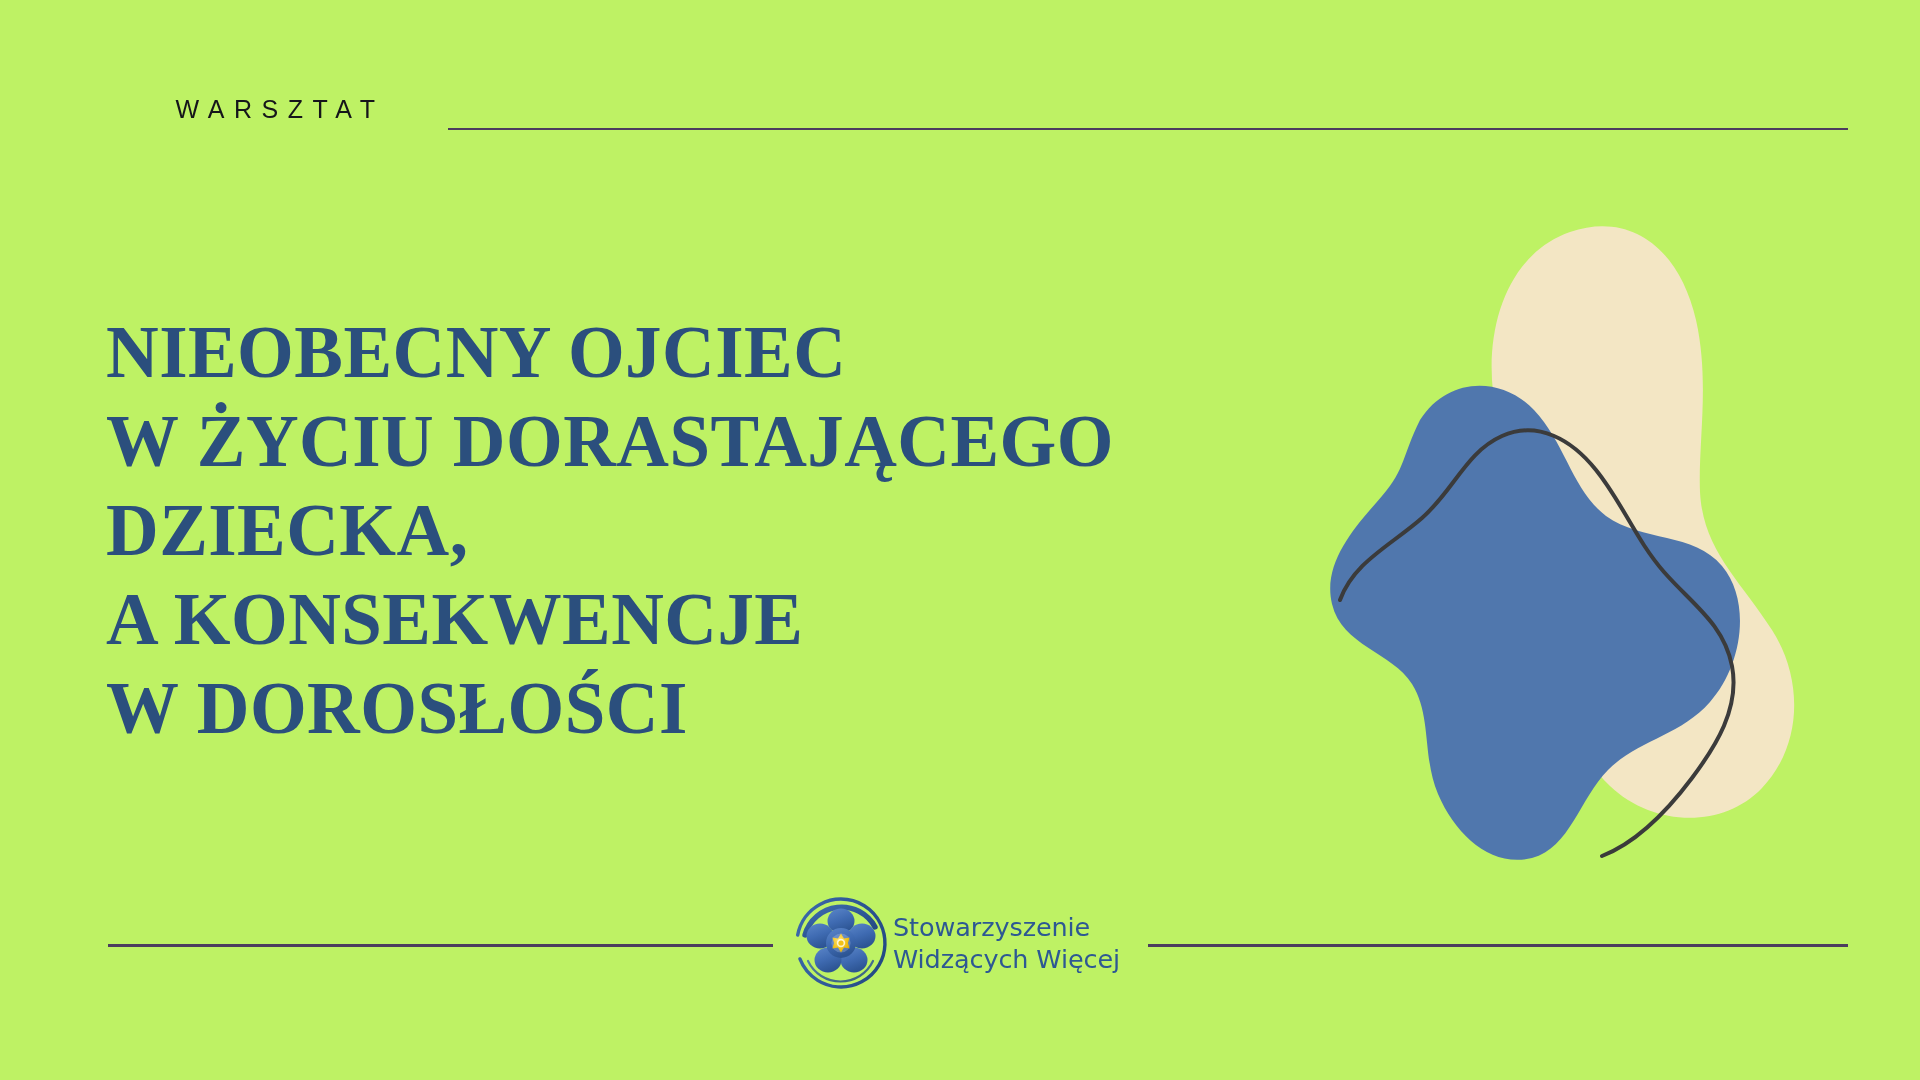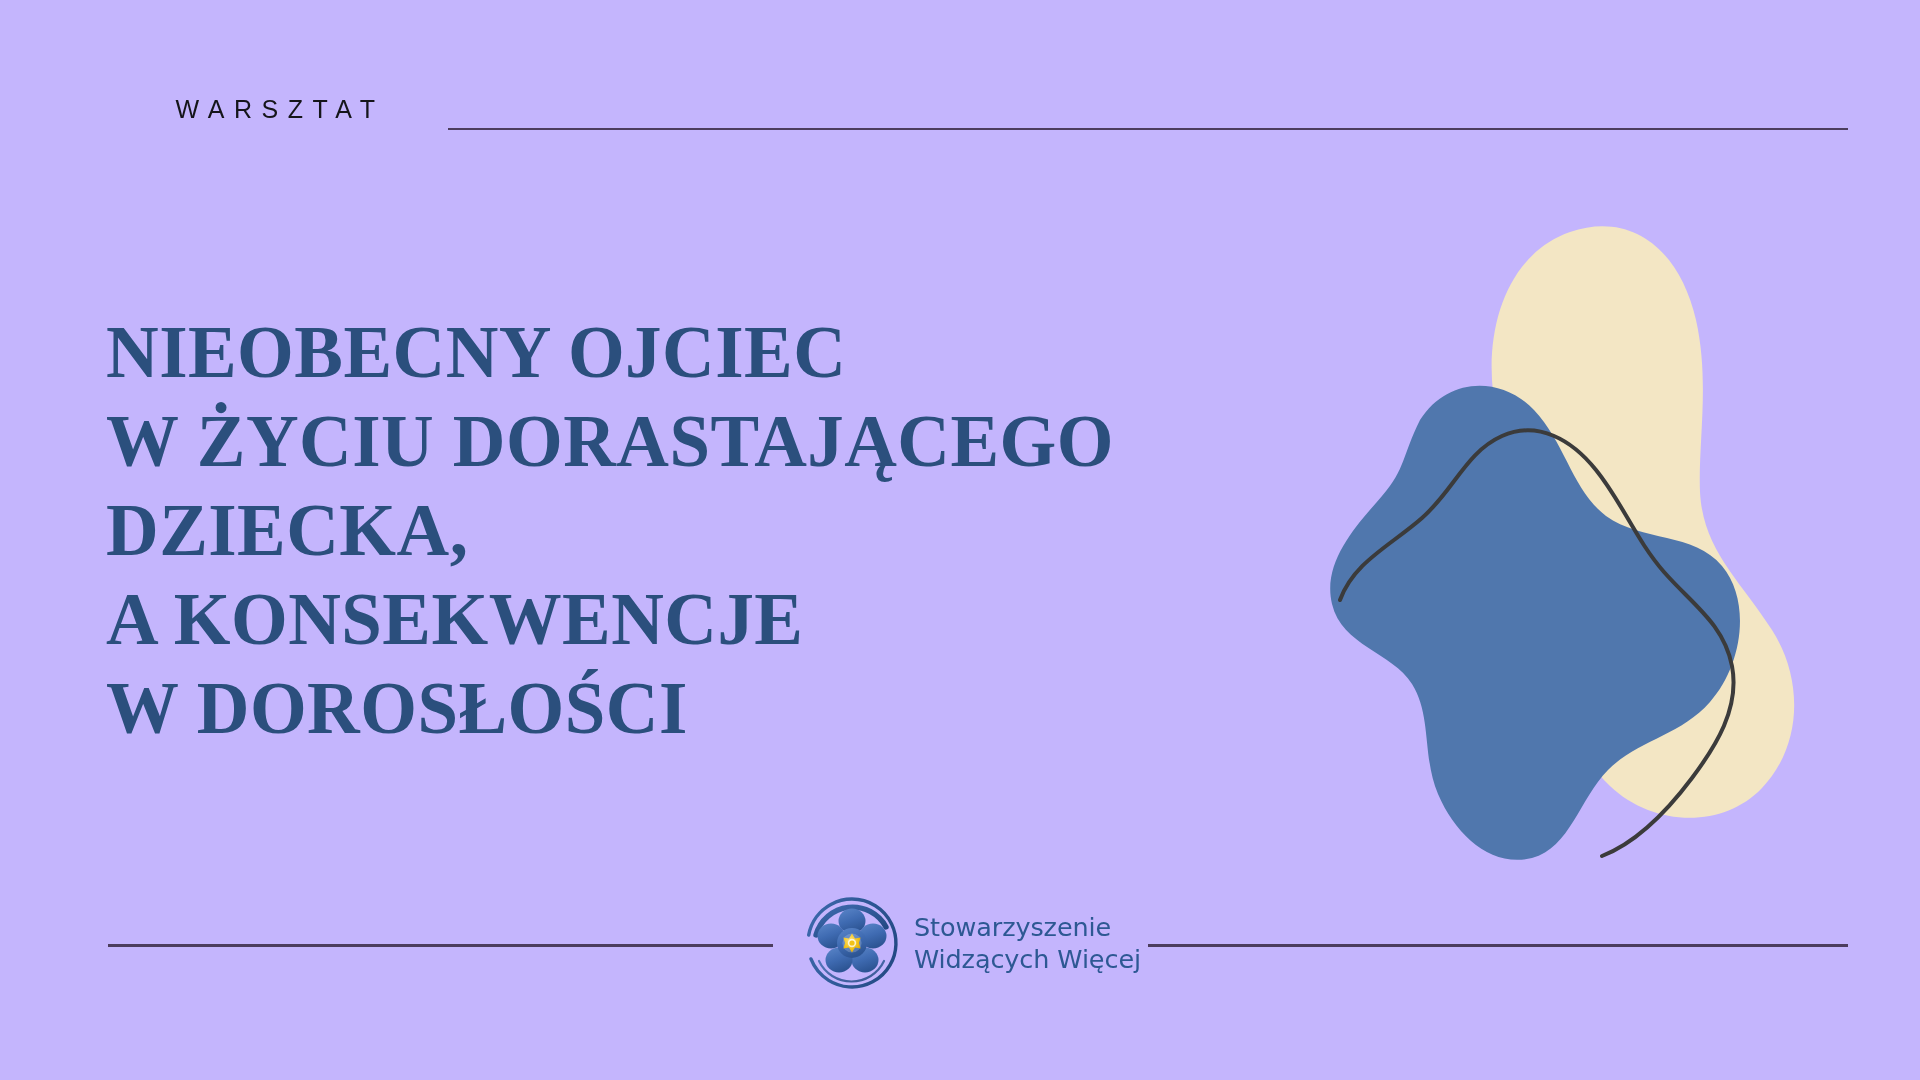--- a/index.html
+++ b/index.html
@@ -13,21 +13,21 @@
     background: #f1efec;
     font-family: "Liberation Sans", sans-serif;
     position: relative;
   }
 
   #poster {
     position: absolute;
     inset: 0;
     width: 1920px;
     height: 1080px;
-    background: #c4b5fd;
+    background: #bef264;
     overflow: hidden;
   }
 
   
   .decor {
     position: absolute;
     left: 1280px;
     top: 180px;
     width: 660px;
     height: 680px;
@@ -108,21 +108,22 @@
   }
 
   .logo {
     position: absolute;
     left: 800px;
     top: 884px;
     width: 320px;
     height: 118px;
     display: flex;
     align-items: center;
-    gap: 10px;
+    gap: 0;
+    justify-content: flex-end;
   }
   .logo-mark {
     width: 104px;
     height: 104px;
     flex: 0 0 104px;
   }
   .logo-mark svg { display: block; width: 100%; height: 100%; }
   .logo-words {
     color: #2d5893;
     font-family: "DejaVu Sans", "Liberation Sans", sans-serif;

